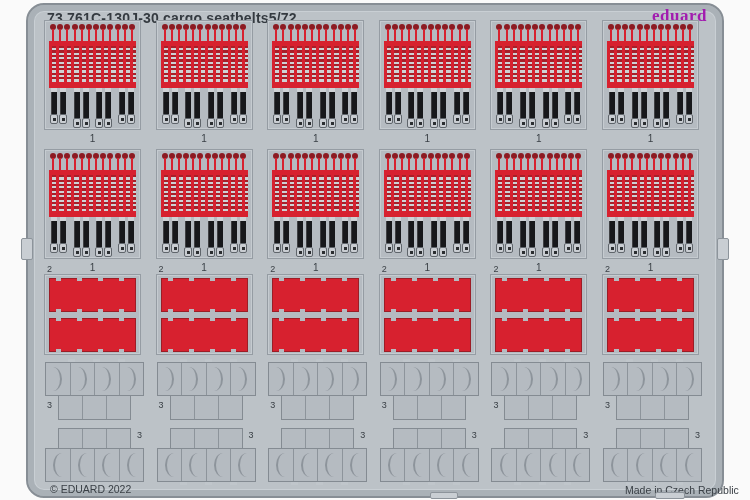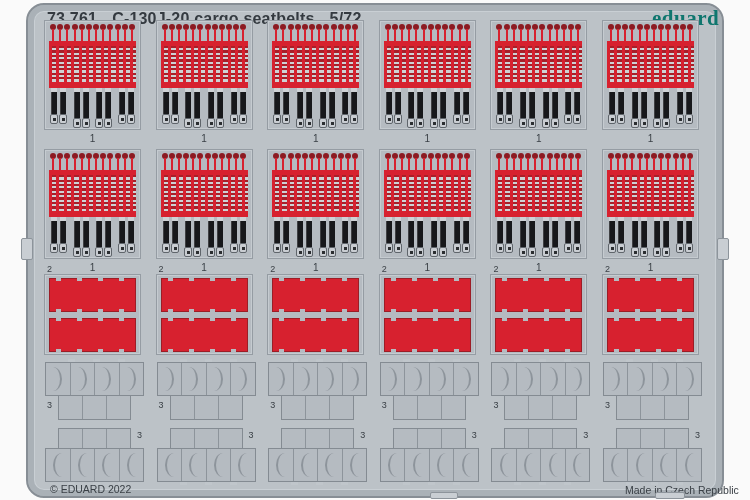--- a/index.html
+++ b/index.html
@@ -10,24 +10,24 @@
   *{margin:0;padding:0;box-sizing:border-box;}
   html,body{width:750px;height:500px;overflow:hidden;background:#fafafa;
     font-family:"Liberation Sans",sans-serif;color:var(--text);}
   .page{position:absolute;inset:0;width:750px;height:500px;}
 
   
   .fret{position:absolute;left:26px;top:3px;width:698px;height:495px;border-radius:18px;
     background:var(--sheet);border:2px solid #878e95;
     box-shadow:inset 0 0 0 6px #aab1b7, inset 0 0 0 7px #c9cfd4;}
 
-  .header{position:absolute;top:10px;left:47px;display:flex;gap:15px;
-    font-weight:bold;font-size:16px;letter-spacing:.2px;color:#343a40;white-space:nowrap;}
+  .header{position:absolute;top:10px;left:47px;display:flex;
+    font-weight:bold;font-size:14px;letter-spacing:.2px;color:#343a40;white-space:nowrap;}
   .brand{position:absolute;top:6px;left:652px;font-family:"Liberation Serif",serif;
-    font-weight:bold;font-size:21px;letter-spacing:.5px;color:#0f766e;}
+    font-weight:bold;font-size:17px;letter-spacing:.5px;color:#a21caf;}
   .copyright{position:absolute;top:483px;left:50px;font-size:10.5px;color:#3a4046;text-align:center;}
   .madein{position:absolute;top:484px;left:613px;font-size:10.5px;color:#3a4046;margin-left:12px;}
 
   
   .row{position:absolute;left:44px;width:655px;display:flex;justify-content:space-between;}
   .row.covers{left:45px;width:657px;}
 
   .part{position:relative;}
   .pnum{position:absolute;font-size:9px;color:#3a4046;line-height:10px;}
 
@@ -99,21 +99,21 @@
   .notch.b2{left:655px;top:492px;width:30px;height:7px;}
 </style>
 </head>
 <body>
 
 <div class="page">
   <div class="fret"></div>
 
   <div class="header">
     <span>73 761</span>
-    <span>C-130J-20 cargo seatbelts</span>
+    <span>C-130J-30 cargo seatbelts</span>
     <span>5/72</span>
   </div>
   <div class="brand">eduard</div>
 
   <div id="rows-root">
       <div class="row" style="top: 20px;">
         <div class="part belt-part">
           <div class="pins">
             <div class="pin"></div>
             <div class="pin"></div>

